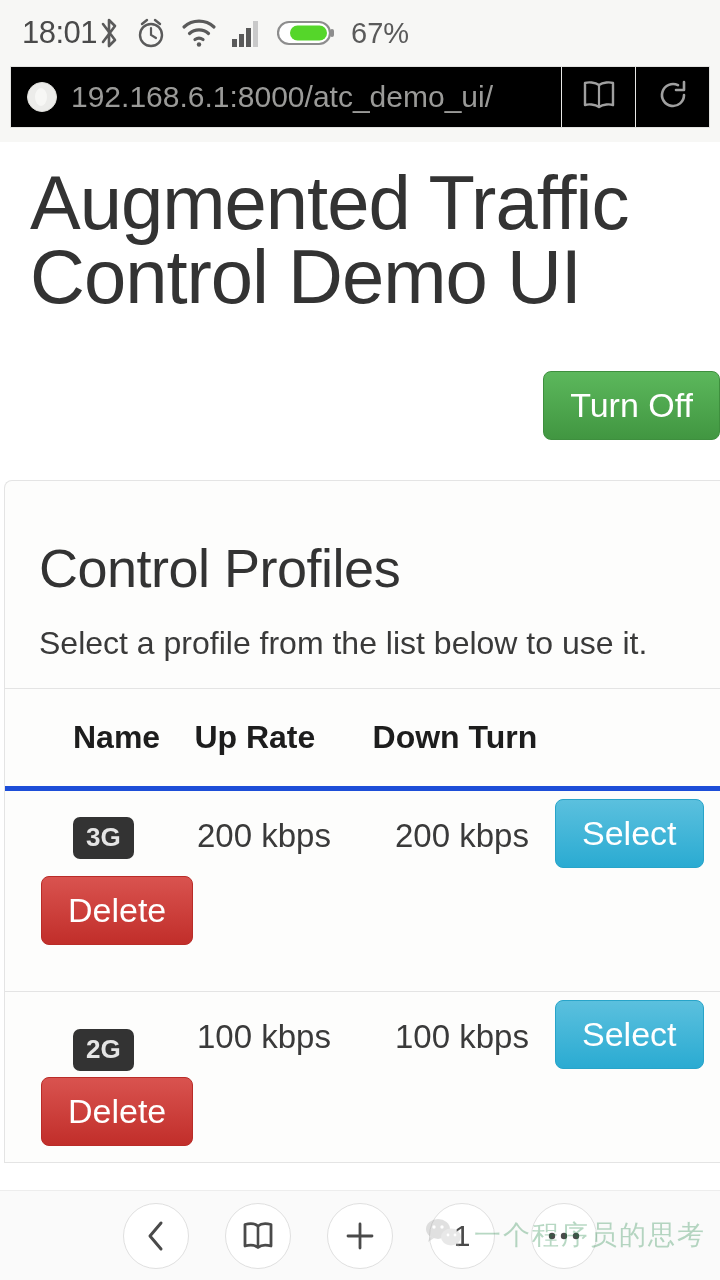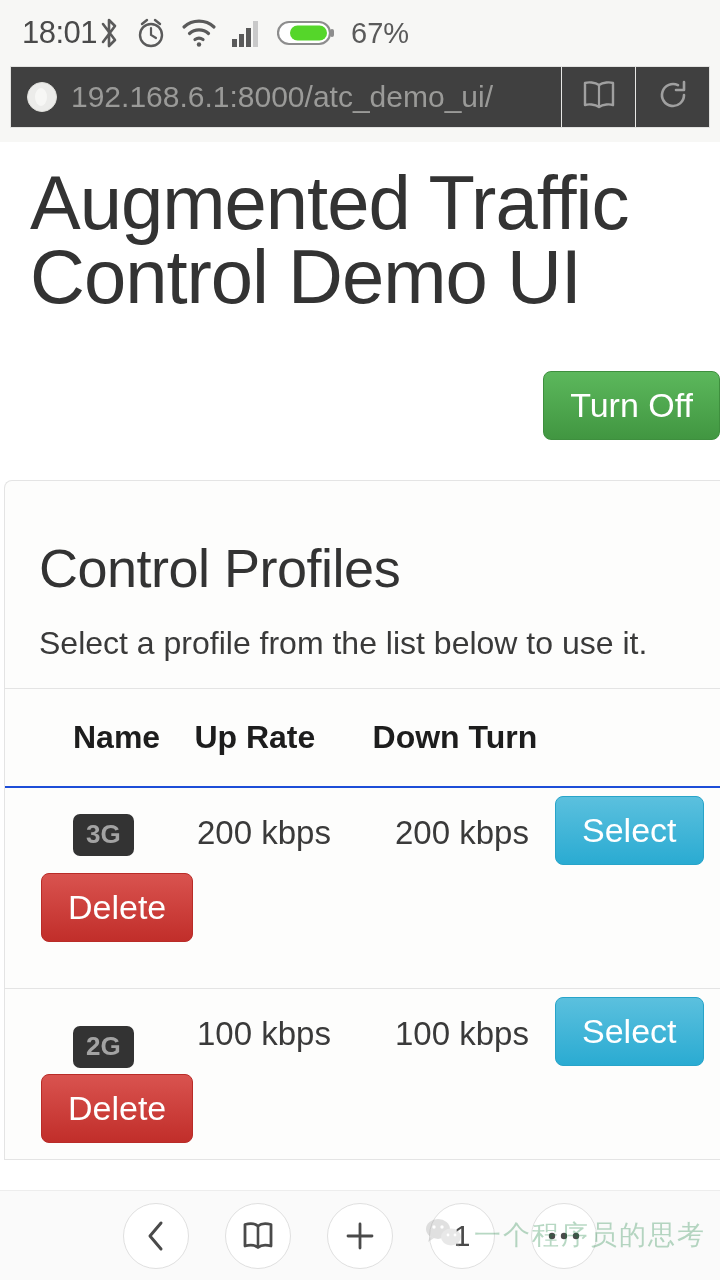--- a/index.html
+++ b/index.html
@@ -44,21 +44,21 @@
 
   
   .browser-bar {
     height: 76px;
     background: #f7f7f5;
     padding: 0 10px 8px 10px;
   }
   .addr-wrap {
     height: 62px;
     border: 1px solid #e3e3e1;
-    background: #404040;
+    background: #000000;
     display: flex;
     align-items: stretch;
   }
   .addr-main {
     flex: 1;
     display: flex;
     align-items: center;
     padding-left: 16px;
     min-width: 0;
   }
@@ -170,21 +170,21 @@
     width: 100%;
     border-collapse: collapse;
     border-top: 1px solid #e4e4e4;
   }
   .tbl th {
     text-align: left;
     font-size: 32px;
     font-weight: bold;
     color: #1d1d1d;
     padding: 30px 0 30px 0;
-    border-bottom: 2px solid #1d4ed8;
+    border-bottom: 5px solid #1d4ed8;
   }
   .tbl td {
     font-size: 33px;
     color: #3a3a3a;
     padding: 0;
     border-bottom: 1px solid #e4e4e4;
     vertical-align: top;
   }
   .col-name   { width: 190px; padding-left: 68px !important; }
   .col-up     { width: 180px; }
@@ -193,21 +193,21 @@
 
   .row-cells {
     position: relative;
     height: 200px;
   }
   .cell-abs { position: absolute; }
 
   .label-tag {
     display: inline-block;
     background: #333333;
-    color: #a3a3a3;
+    color: #e5e5e5;
     font-size: 26px;
     font-weight: bold;
     border-radius: 7px;
     padding: 7px 13px 9px 13px;
     line-height: 1;
   }
 
   .row-last .row-cells { height: 170px; }
 
   

